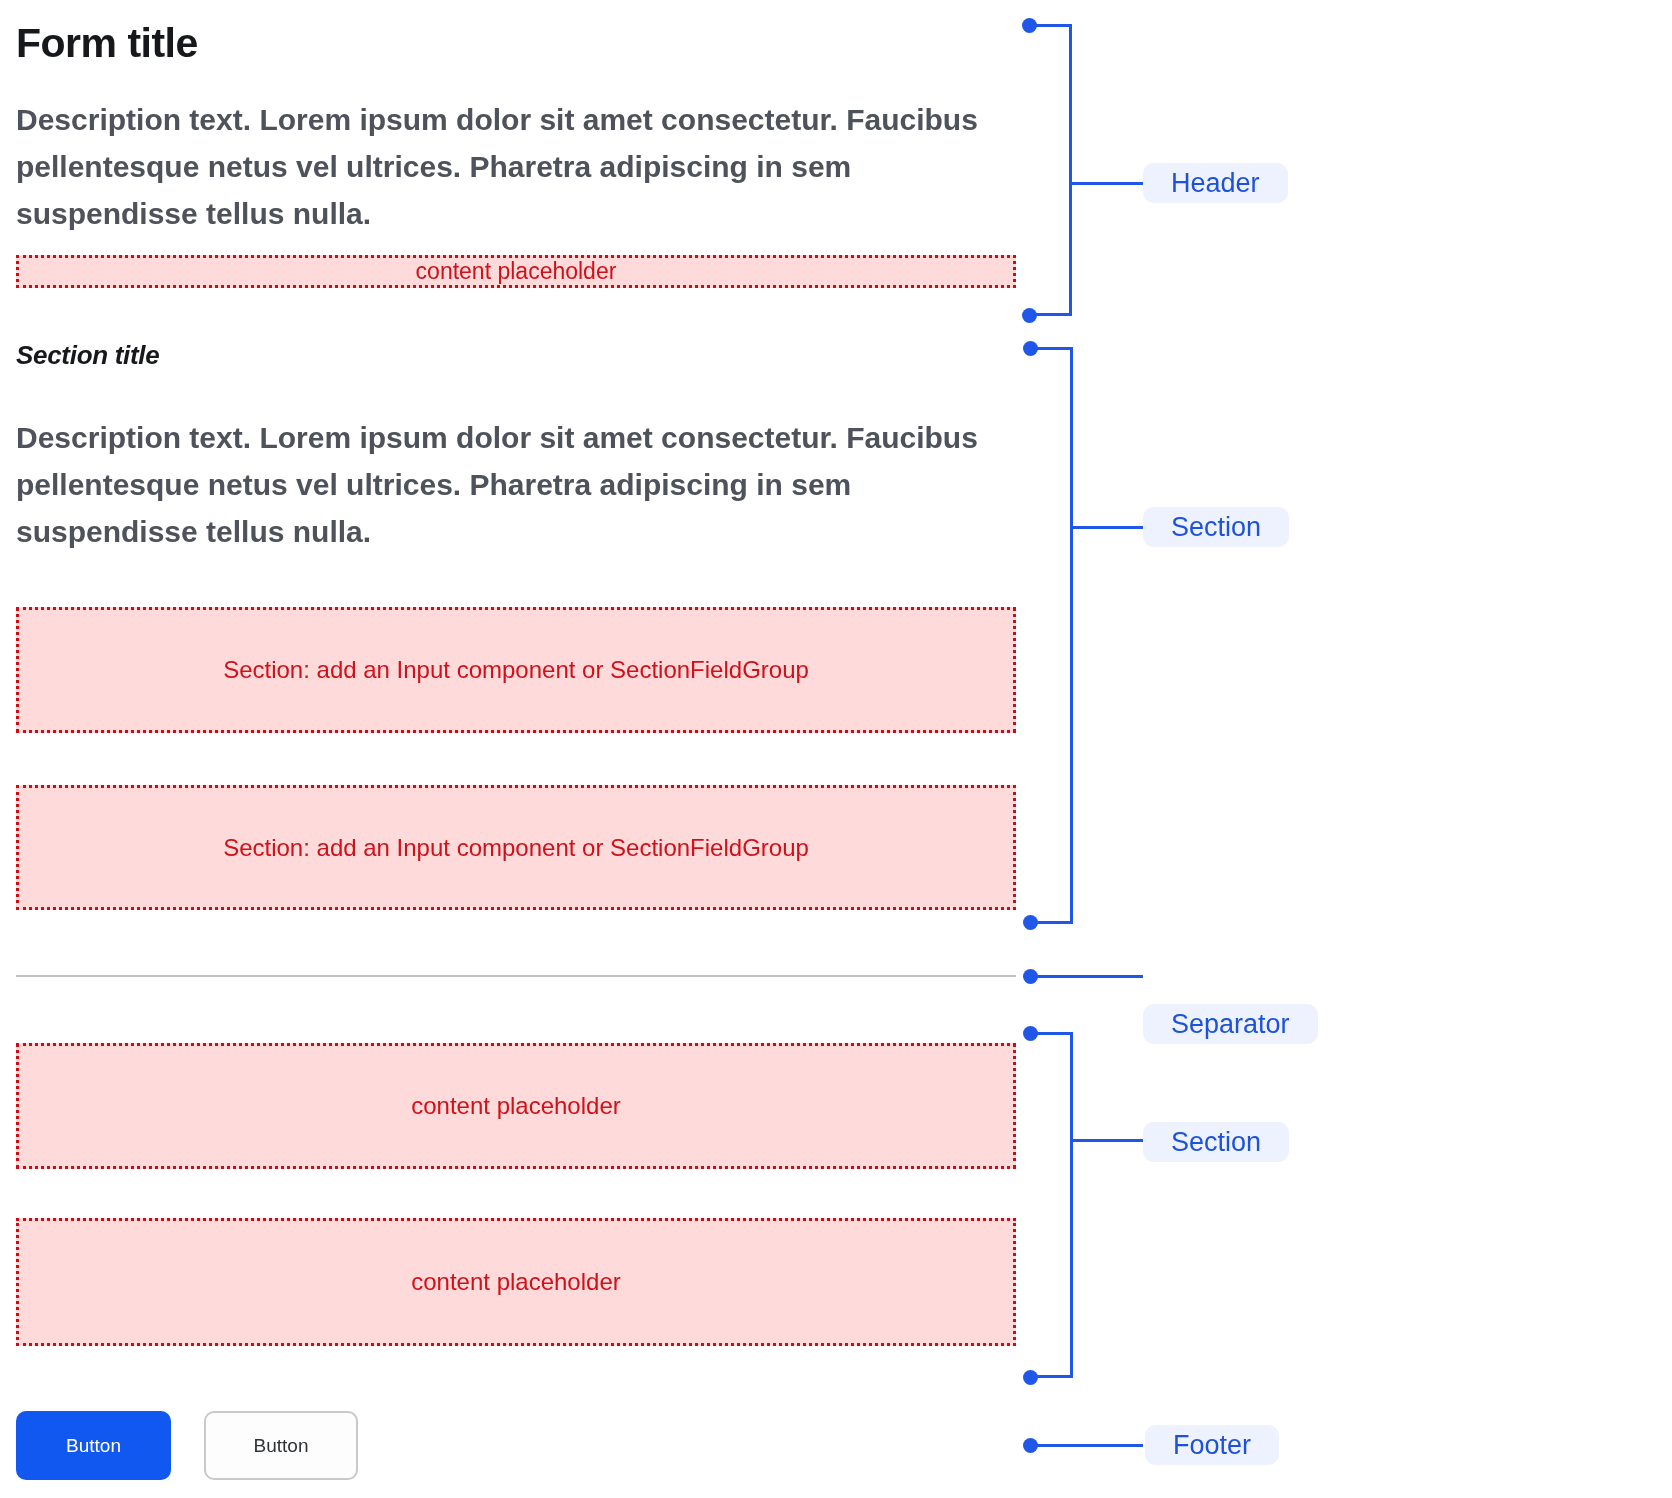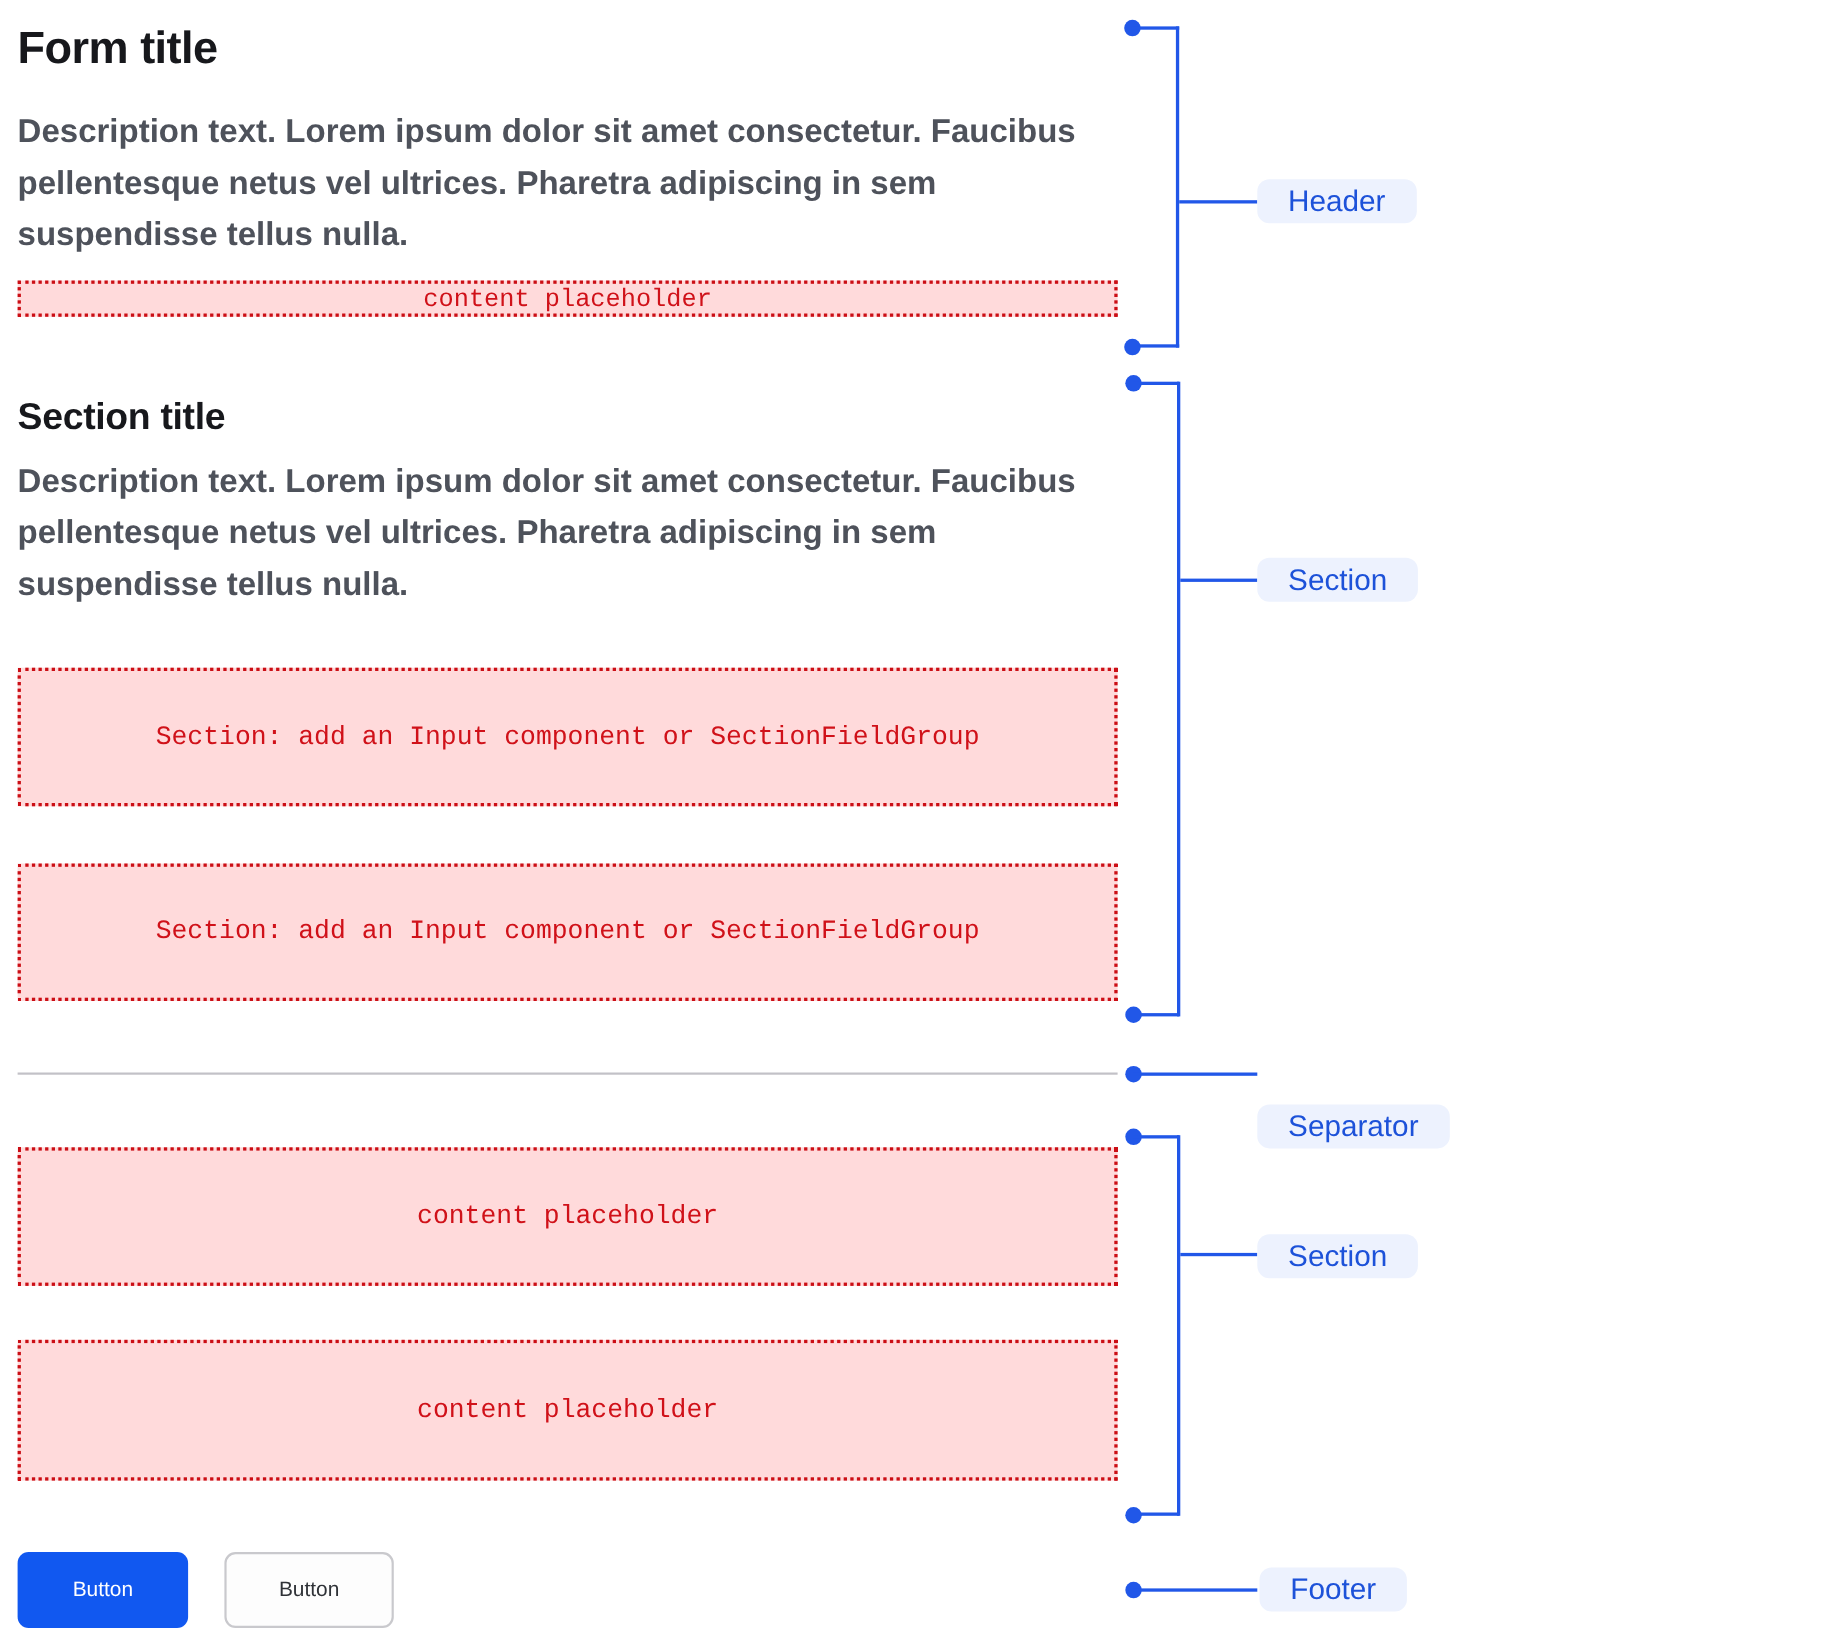--- a/index.html
+++ b/index.html
@@ -25,38 +25,39 @@
     overflow:hidden;
   }
   .abs{position:absolute;box-sizing:border-box;}
 
   .form-title{
     left:16px;top:20px;width:700px;
     font-size:41px;font-weight:700;color:var(--title-color);
     letter-spacing:-0.5px;
   }
   .section-title{
-    left:16px;top:360px;width:700px;
-    font-size:34px;font-weight:700;color:var(--title-color);
+    left:16px;top:340px;width:700px;
+    font-size:26px;font-weight:700;color:var(--title-color);
     letter-spacing:-0.3px;
+    font-style:italic;
   }
   .desc{
     left:16px;width:965px;
     font-size:30px;line-height:47px;color:var(--desc-color);
     font-weight:700;
   }
   .desc-1{top:96px;}
   .desc-2{top:414px;}
 
   .ph-box{
     left:16px;width:1000px;
     background:var(--pink-bg);
     border:3px dotted var(--red-border);
     color:var(--red-text);
-    font-family:Liberation Mono, monospace;
+    font-family:Liberation Sans, sans-serif;
     font-size:23px;
     display:flex;align-items:center;justify-content:center;
     text-align:center;
   }
   .ph-small{top:255px;height:33px;}
   .ph-sec1{top:607px;height:126px;font-size:24px;}
   .ph-sec2{top:785px;height:125px;font-size:24px;}
   .ph-c3{top:1043px;height:126px;font-size:24px;}
   .ph-c4{top:1218px;height:128px;font-size:24px;}
 

